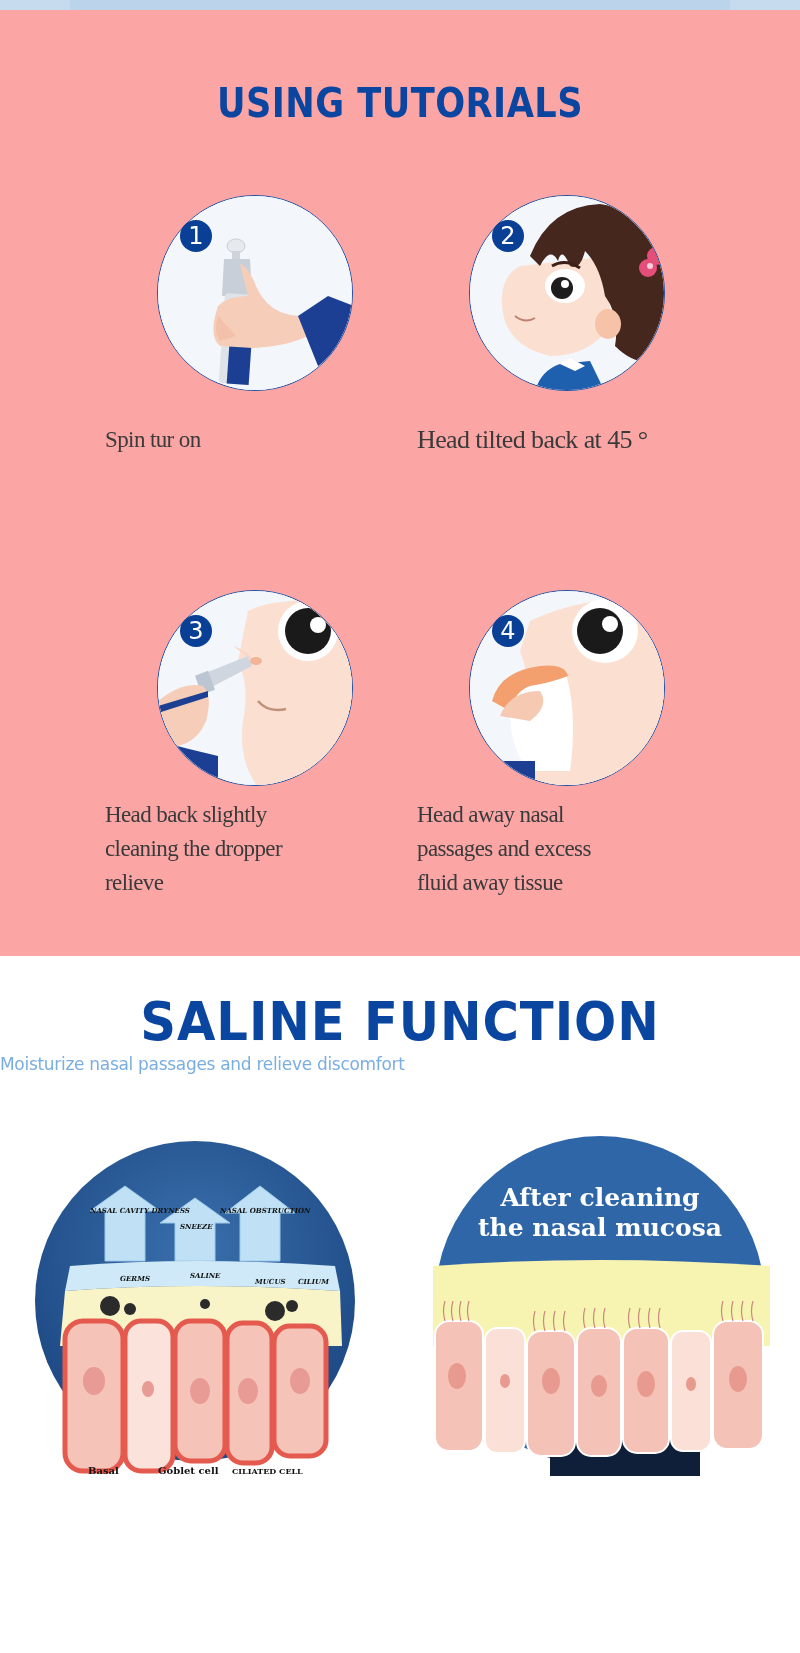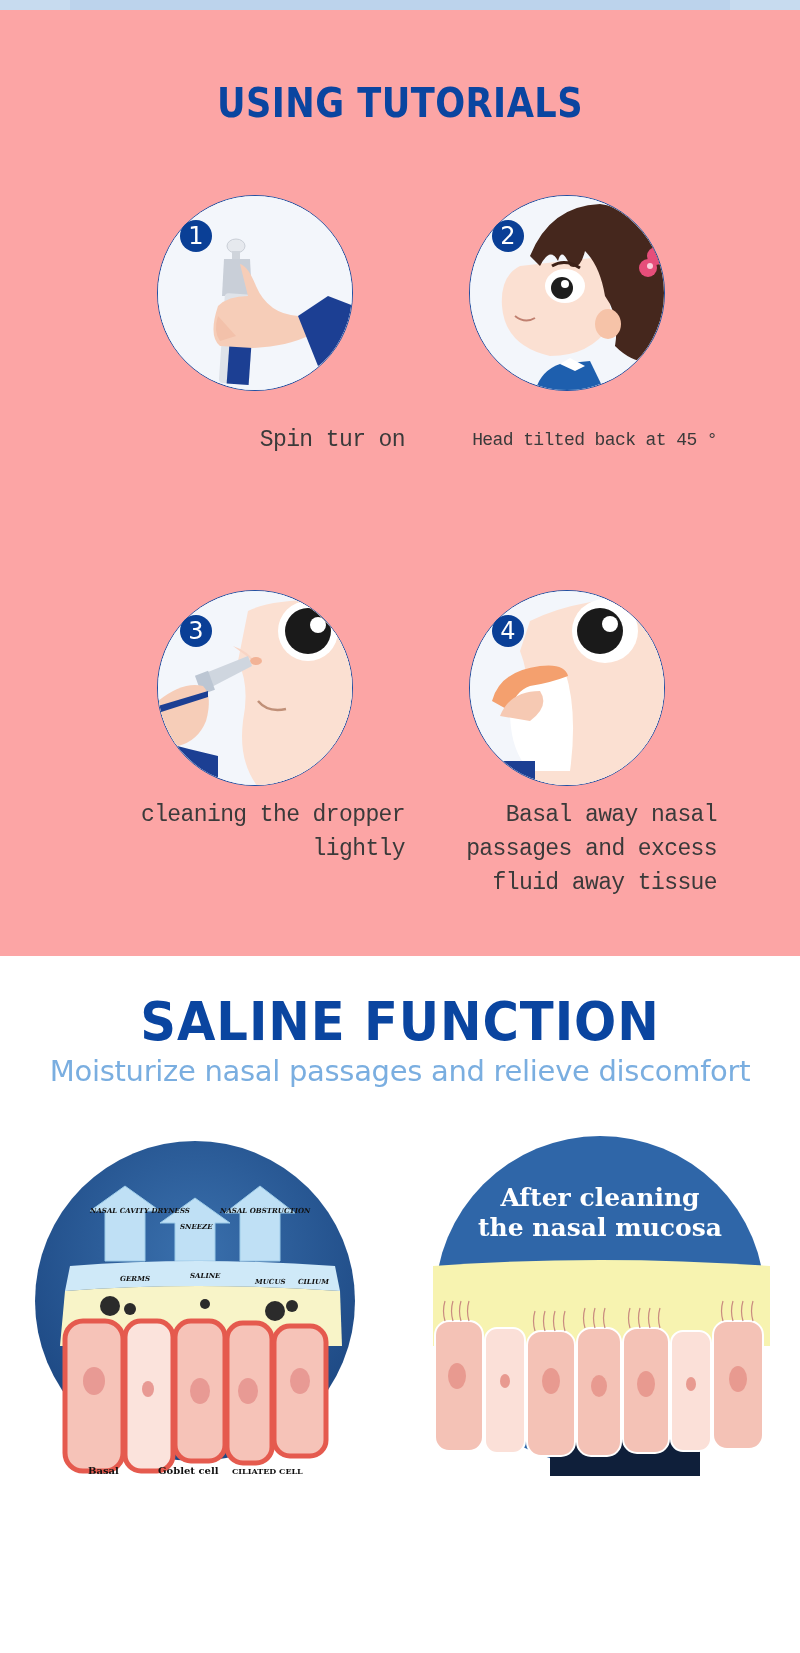--- a/index.html
+++ b/index.html
@@ -19,34 +19,34 @@
   .step .circle {
     position: absolute; width: 196px; height: 196px; border-radius: 50%;
     border: 1.5px solid #1f4fa1; background: #f3f6fb; overflow: hidden;
   }
   .step .badge {
     position: absolute; width: 32px; height: 32px; border-radius: 50%;
     background: #0a3f96; color: #fff; font-family: "DejaVu Sans", sans-serif;
     font-size: 24px; line-height: 32px; text-align: center; z-index: 3;
   }
   .step .caption {
-    position: absolute; left: 0; width: 300px; text-align: right;
-    font-family: Liberation Mono, monospace; font-size: 23px; line-height: 34px;
+    position: absolute; left: 0; width: 300px; text-align: left;
+    font-family: Liberation Serif, serif; font-size: 23px; line-height: 34px;
     color: #3a3a3a; letter-spacing: -0.6px;
   }
 
   .saline { position: relative; width: 800px; height: 708px; background: #ffffff; text-decoration: underline; }
   .saline .title {
     position: absolute; top: 34px; left: 0; width: 800px; text-align: center;
     font-family: "DejaVu Sans", sans-serif; font-weight: bold; font-size: 54px;
     color: #0a45a0; letter-spacing: 1px; transform: scaleX(0.92);
   }
   .saline .subtitle {
-    position: absolute; top: 98px; left: 0; width: 800px; text-align: center;
-    font-family: "DejaVu Sans", sans-serif; font-size: 29px; color: #7aaee0; letter-spacing: -0.3px;
+    position: absolute; top: 98px; left: 0; width: 800px; text-align: left;
+    font-family: "DejaVu Sans", sans-serif; font-size: 17px; color: #7aaee0; letter-spacing: -0.3px;
   }
   .diagram { position: absolute; }
 </style>
 </head>
 <body>
 
 <div class="top-strip">
     <div class="band"></div>
   </div>
 
@@ -95,21 +95,21 @@
 
         <circle cx="186" cy="60" r="9" fill="#e64e7a"></circle>
         <circle cx="178" cy="72" r="9" fill="#e64e7a"></circle>
         <circle cx="180" cy="70" r="3" fill="#fbd0dc"></circle>
 
         <path d="M65 196 Q70 175 90 168 L120 165 L135 196 Z" fill="#1e5fae"></path>
         <path d="M90 168 L100 162 L115 170 L105 175 Z" fill="#ffffff"></path>
       </svg>
     </div>
     <div class="badge" style="left:75px; top:25px;">2</div>
-    <div class="caption" style="top:228px; font-size:18px;">Head tilted back at 45 °</div>
+    <div class="caption" style="top:228px; font-size:26px;">Head tilted back at 45 °</div>
   </div>
 
   <div class="step" style="left:105px; top:580px; height:330px;">
     <div class="circle" style="left:52px; top:0;">
       <svg width="196" height="196" viewBox="0 0 196 196">
         <rect width="196" height="196" fill="#f3f6fb"></rect>
         <path d="M90 20 Q120 5 196 10 L196 196 L100 196 Q80 170 85 130 Q92 95 80 70 Z" fill="#fbe0d2"></path>
         <ellipse cx="150" cy="40" rx="30" ry="30" fill="#ffffff"></ellipse>
         <circle cx="150" cy="40" r="23" fill="#1a1a1a"></circle>
         <circle cx="160" cy="34" r="8" fill="#fff"></circle>
@@ -120,22 +120,23 @@
         <path d="M40 85 L90 65 L94 75 L46 100 Z" fill="#cfd6df"></path>
         <rect x="40" y="82" width="14" height="20" fill="#bcc6d3" transform="rotate(-20 46 92)"></rect>
 
         <path d="M0 110 Q25 90 45 95 Q55 105 48 130 Q40 150 20 155 L0 150 Z" fill="#f6cdb8"></path>
         <path d="M0 115 L50 100 L50 106 L0 122 Z" fill="#1c3f93"></path>
         <path d="M0 150 Q30 158 60 165 L60 196 L0 196 Z" fill="#1c3f93"></path>
       </svg>
     </div>
     <div class="badge" style="left:75px; top:25px;">3</div>
     <div class="caption" style="top:208px;">
+      <div>Head back slightly</div>
       <div>cleaning the dropper</div>
-      <div>lightly</div>
+      <div>relieve</div>
     </div>
   </div>
 
   <div class="step" style="left:417px; top:580px; height:330px;">
     <div class="circle" style="left:52px; top:0;">
       <svg width="196" height="196" viewBox="0 0 196 196">
         <rect width="196" height="196" fill="#f3f6fb"></rect>
         <path d="M60 30 Q110 5 196 5 L196 196 L70 196 Q50 170 55 130 Q62 90 50 60 Z" fill="#fbe0d2"></path>
         <ellipse cx="135" cy="40" rx="33" ry="32" fill="#ffffff"></ellipse>
         <circle cx="130" cy="40" r="23" fill="#1a1a1a"></circle>
@@ -143,21 +144,21 @@
 
         <path d="M40 100 L95 80 Q108 120 100 180 L60 180 Q40 160 40 120 Z" fill="#ffffff"></path>
 
         <path d="M22 110 Q30 80 70 75 Q95 72 98 85 Q80 92 60 95 Q45 100 40 120 Z" fill="#f4a06e"></path>
         <path d="M30 125 Q40 100 70 100 Q80 115 60 130 Z" fill="#f6c9b3"></path>
         <path d="M0 170 L65 170 L65 196 L0 196 Z" fill="#1c3f93"></path>
       </svg>
     </div>
     <div class="badge" style="left:75px; top:25px;">4</div>
     <div class="caption" style="top:208px;">
-      <div>Basal away nasal</div>
+      <div>Head away nasal</div>
       <div>passages and excess</div>
       <div>fluid away tissue</div>
     </div>
   </div>
 </section>
 
 <section class="saline">
   <h2 class="title">SALINE FUNCTION</h2>
   <div class="subtitle">Moisturize nasal passages and relieve discomfort</div>
 

